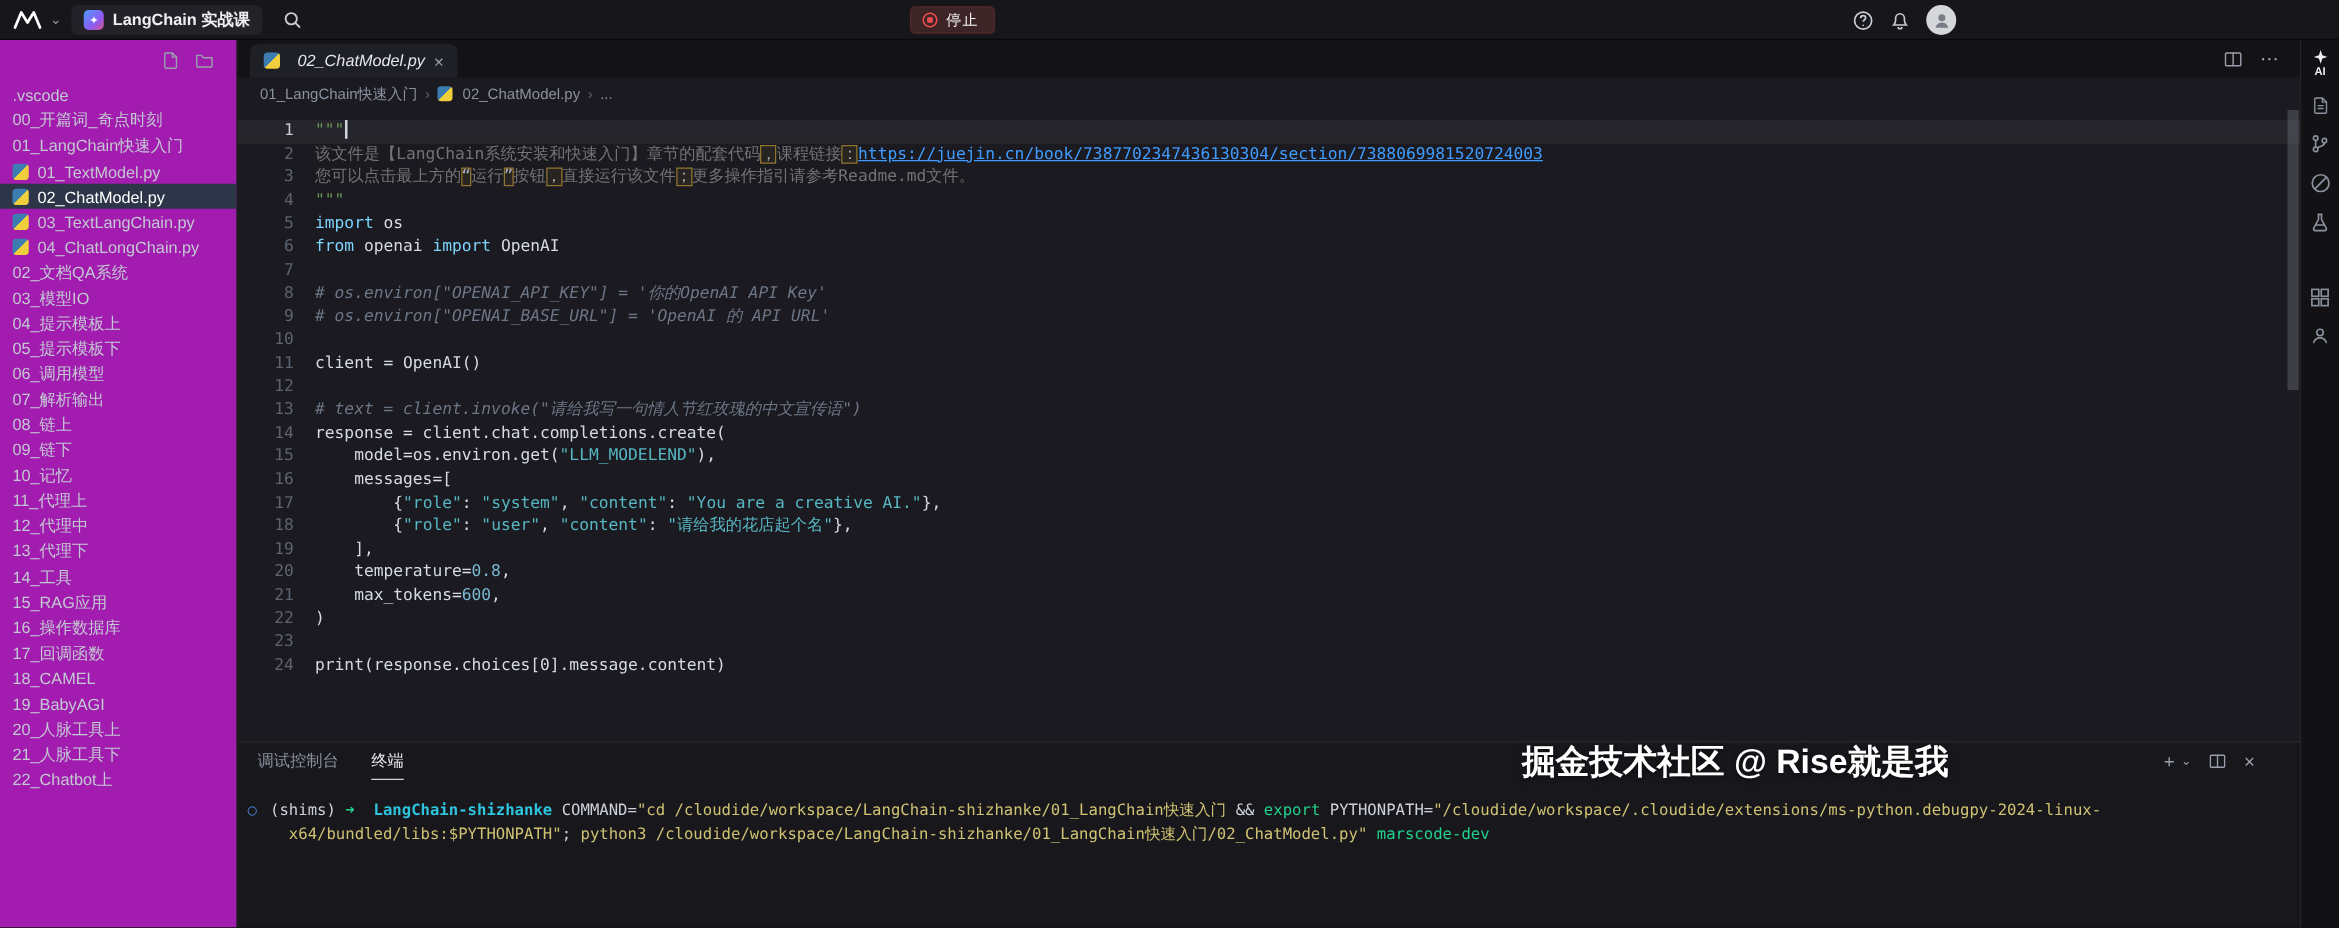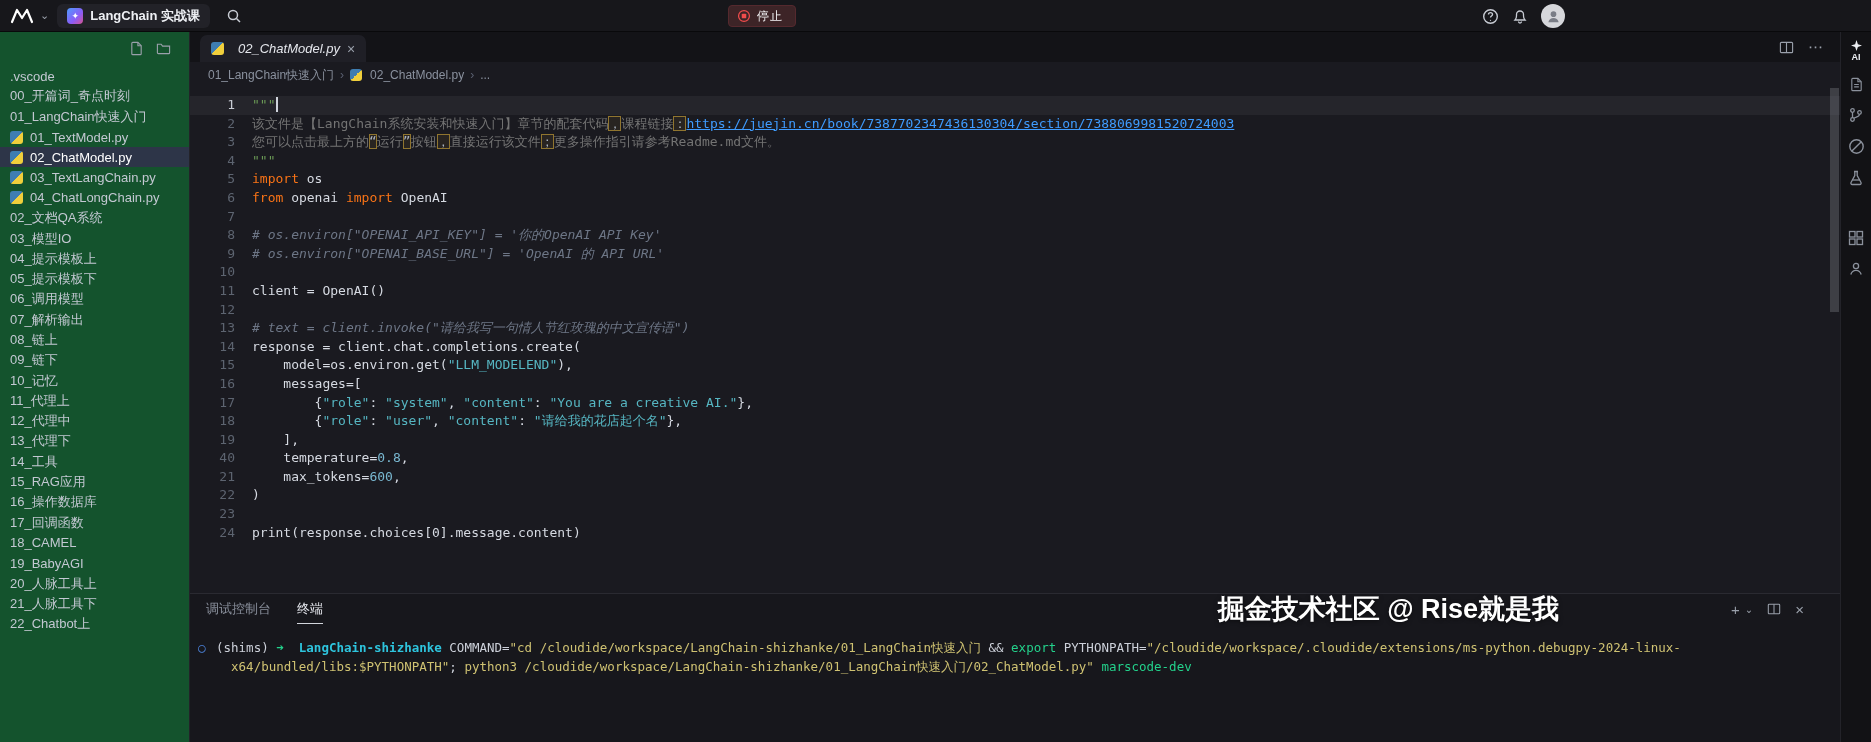--- a/index.html
+++ b/index.html
@@ -26,21 +26,21 @@
   .stop-label { font-size:12px; color:#f4f4f6; letter-spacing:1px; }
 
   .topbar-right { position:absolute; left:1482px; top:0; height:32px; display:flex; align-items:center; gap:13px; }
   .avatar { width:24px; height:24px; border-radius:50%; background:#d6d7db; display:flex;
             align-items:center; justify-content:center; cursor:pointer; }
 
   
   .main { flex:1; display:flex; min-height:0; }
 
   
-  .sidebar { width:190px; flex:none; background:#14532d; border-right:1px solid #232329;
+  .sidebar { width:190px; flex:none; background:#a21caf; border-right:1px solid #232329;
              display:flex; flex-direction:column; overflow:hidden; }
   .sidebar-actions { height:32px; flex:none; display:flex; align-items:center; justify-content:flex-end;
                      gap:12px; padding-right:18px; }
   .file-tree { flex:1; overflow:hidden; padding-top:2px; }
   .file-item { display:flex; align-items:center; height:20.3px; padding-left:10px; font-size:13px;
                color:#c3c8d2; cursor:pointer; white-space:nowrap; overflow:hidden; }
   .file-item.type-py { }
   .file-item.selected { background:#2d3548; color:#ffffff; }
   .py-icon { width:13px; height:13px; border-radius:3px; flex:none;
              background:linear-gradient(135deg,#3e7db1 50%,#f0cf3c 50%); margin-right:7px; }
@@ -65,21 +65,21 @@
   .code-area { flex:1; min-height:0; position:relative; overflow:hidden; background:#1a1a20; padding-top:8px; }
   .code-line { display:flex; height:18.6px; line-height:18.6px;
                font-family:"DejaVu Sans Mono", monospace; font-size:13px; white-space:pre; }
   .code-line.current { background:rgba(255,255,255,.05); }
   .ln { width:45px; flex:none; text-align:right; color:#5d6470; user-select:none; }
   .current .ln { color:#c8ccd4; }
   .lc { margin-left:17px; }
   .tk-str3 { color:#6a9955; }
   .tk-doc { color:#737373; }
   .tk-comment { color:#6d7686; font-style:italic; }
-  .tk-kw { color:#f97316; }
+  .tk-kw { color:#7dd3fc; }
   .tk-plain { color:#d6dae2; }
   .tk-str { color:#56b6c2; }
   .tk-num { color:#79b8d1; }
   .tk-link { color:#3f9cff; text-decoration:underline; cursor:pointer; }
   .tk-boxed { color:#a9b1be; outline:1px solid rgba(214,172,56,.6); outline-offset:-1px;
               background:rgba(214,172,56,.08); }
   .cursor { display:inline-block; width:1.5px; height:15px; background:#d0d4dc;
             vertical-align:-3px; margin-left:1px; }
   .vscroll { position:absolute; right:1px; top:0; width:9px; height:224px;
              background:rgba(120,124,132,.38); cursor:grab; }
@@ -321,21 +321,21 @@
             <div class="code-line"><span class="ln">10</span><span class="lc"></span></div>
             <div class="code-line"><span class="ln">11</span><span class="lc"><span class="tk-plain">client = OpenAI()</span></span></div>
             <div class="code-line"><span class="ln">12</span><span class="lc"></span></div>
             <div class="code-line"><span class="ln">13</span><span class="lc"><span class="tk-comment"># text = client.invoke("请给我写一句情人节红玫瑰的中文宣传语")</span></span></div>
             <div class="code-line"><span class="ln">14</span><span class="lc"><span class="tk-plain">response = client.chat.completions.create(</span></span></div>
             <div class="code-line"><span class="ln">15</span><span class="lc"><span class="tk-plain">    model=os.environ.get(</span><span class="tk-str">"LLM_MODELEND"</span><span class="tk-plain">),</span></span></div>
             <div class="code-line"><span class="ln">16</span><span class="lc"><span class="tk-plain">    messages=[</span></span></div>
             <div class="code-line"><span class="ln">17</span><span class="lc"><span class="tk-plain">        {</span><span class="tk-str">"role"</span><span class="tk-plain">: </span><span class="tk-str">"system"</span><span class="tk-plain">, </span><span class="tk-str">"content"</span><span class="tk-plain">: </span><span class="tk-str">"You are a creative AI."</span><span class="tk-plain">},</span></span></div>
             <div class="code-line"><span class="ln">18</span><span class="lc"><span class="tk-plain">        {</span><span class="tk-str">"role"</span><span class="tk-plain">: </span><span class="tk-str">"user"</span><span class="tk-plain">, </span><span class="tk-str">"content"</span><span class="tk-plain">: </span><span class="tk-str">"请给我的花店起个名"</span><span class="tk-plain">},</span></span></div>
             <div class="code-line"><span class="ln">19</span><span class="lc"><span class="tk-plain">    ],</span></span></div>
-            <div class="code-line"><span class="ln">40</span><span class="lc"><span class="tk-plain">    temperature=</span><span class="tk-num">0.8</span><span class="tk-plain">,</span></span></div>
+            <div class="code-line"><span class="ln">20</span><span class="lc"><span class="tk-plain">    temperature=</span><span class="tk-num">0.8</span><span class="tk-plain">,</span></span></div>
             <div class="code-line"><span class="ln">21</span><span class="lc"><span class="tk-plain">    max_tokens=</span><span class="tk-num">600</span><span class="tk-plain">,</span></span></div>
             <div class="code-line"><span class="ln">22</span><span class="lc"><span class="tk-plain">)</span></span></div>
             <div class="code-line"><span class="ln">23</span><span class="lc"></span></div>
             <div class="code-line"><span class="ln">24</span><span class="lc"><span class="tk-plain">print(response.choices[0].message.content)</span></span></div>
           </div>
         <div class="vscroll"></div>
       </div>
 
       <div class="panel">
         <div class="panel-header">

